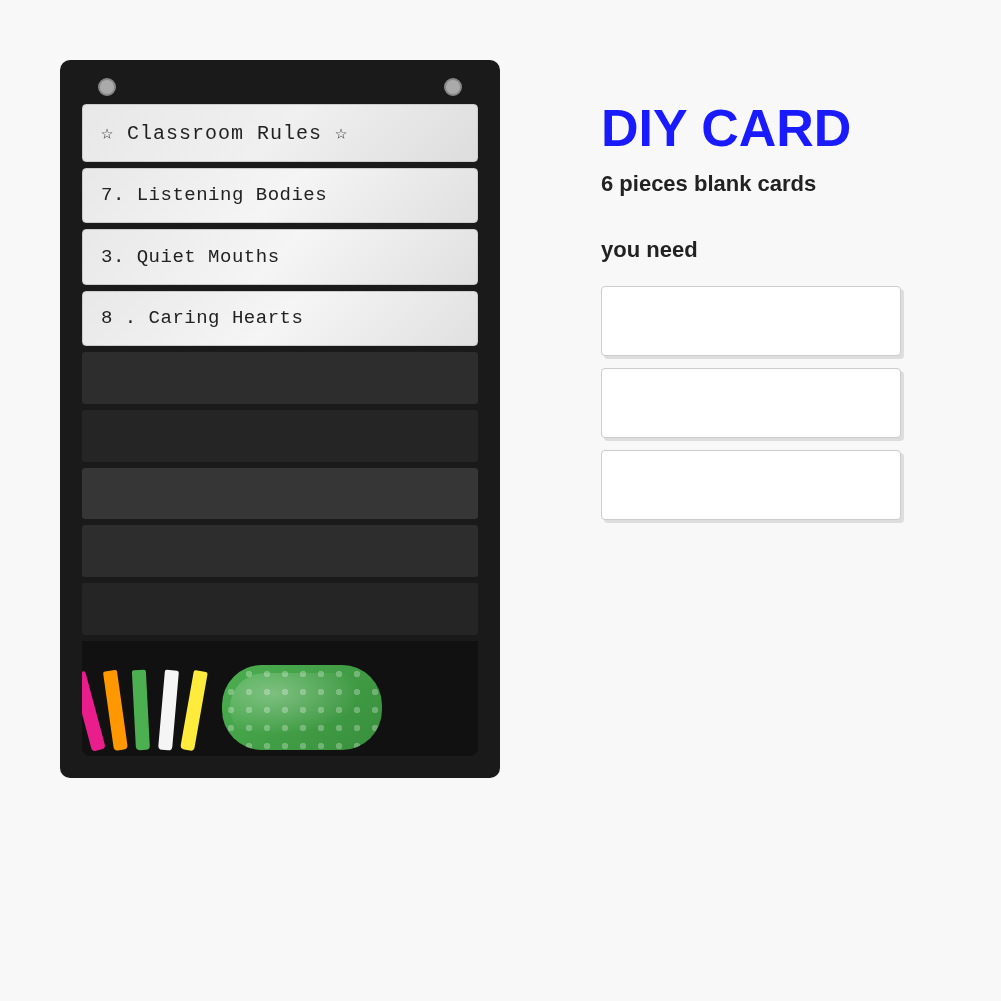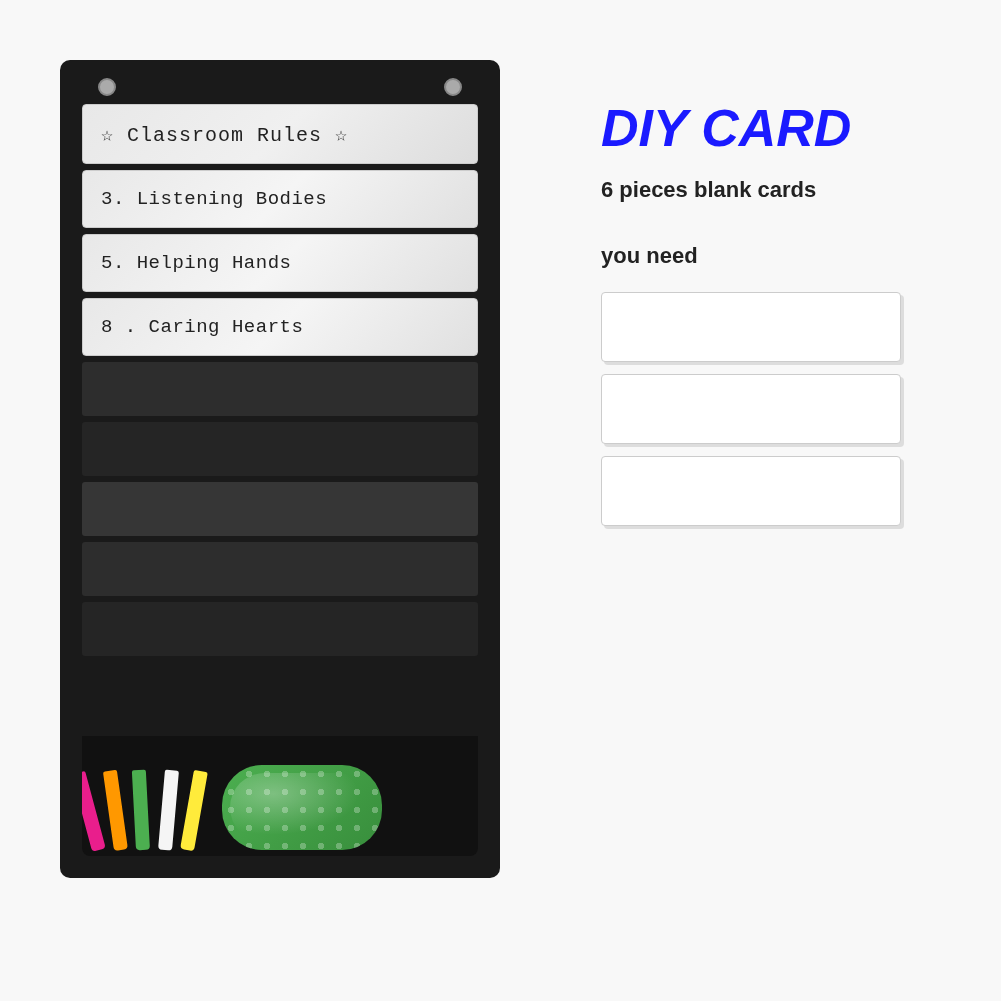--- a/index.html
+++ b/index.html
@@ -18,21 +18,21 @@
       position: relative;
       background: #f8f8f8;
     }
 
     
     .chart-container {
       position: absolute;
       left: 60px;
       top: 60px;
       width: 440px;
-      height: 818px;
+      height: 718px;
       background: #1a1a1a;
       border-radius: 10px;
       padding: 18px 22px 22px 22px;
       display: flex;
       flex-direction: column;
       gap: 0px;
     }
 
     .chart-top-bar {
       display: flex;
@@ -158,22 +158,21 @@
       right: 40px;
       top: 100px;
       width: 360px;
     }
 
     .diy-title {
       font-size: 52px;
       font-weight: 900;
       color: #1a1aff;
       line-height: 1.1;
-      margin-bottom: 16px;
-      font-style: italic;
+      margin-bottom: 10px;
     }
 
     .diy-description {
       font-size: 22px;
       font-weight: bold;
       color: #222;
       line-height: 1.5;
     }
 
     
@@ -220,24 +219,24 @@
     <div class="chart-top-bar">
       <div class="grommet"></div>
       <div class="grommet"></div>
     </div>
 
     <div class="card-slot header-slot">
       <span class="card-text header-text">☆  Classroom Rules  ☆</span>
     </div>
 
     <div class="card-slot">
-      <span class="card-text">3. Listening Bodies</span>
+      <span class="card-text">7. Listening Bodies</span>
     </div>
     <div class="card-slot">
-      <span class="card-text">5. Helping Hands</span>
+      <span class="card-text">3. Quiet Mouths</span>
     </div>
     <div class="card-slot">
       <span class="card-text">8 . Caring Hearts</span>
     </div>
 
     <div class="empty-slot"></div>
     <div class="empty-slot darker"></div>
     <div class="empty-slot lighter"></div>
     <div class="empty-slot"></div>
     <div class="empty-slot darker"></div>

